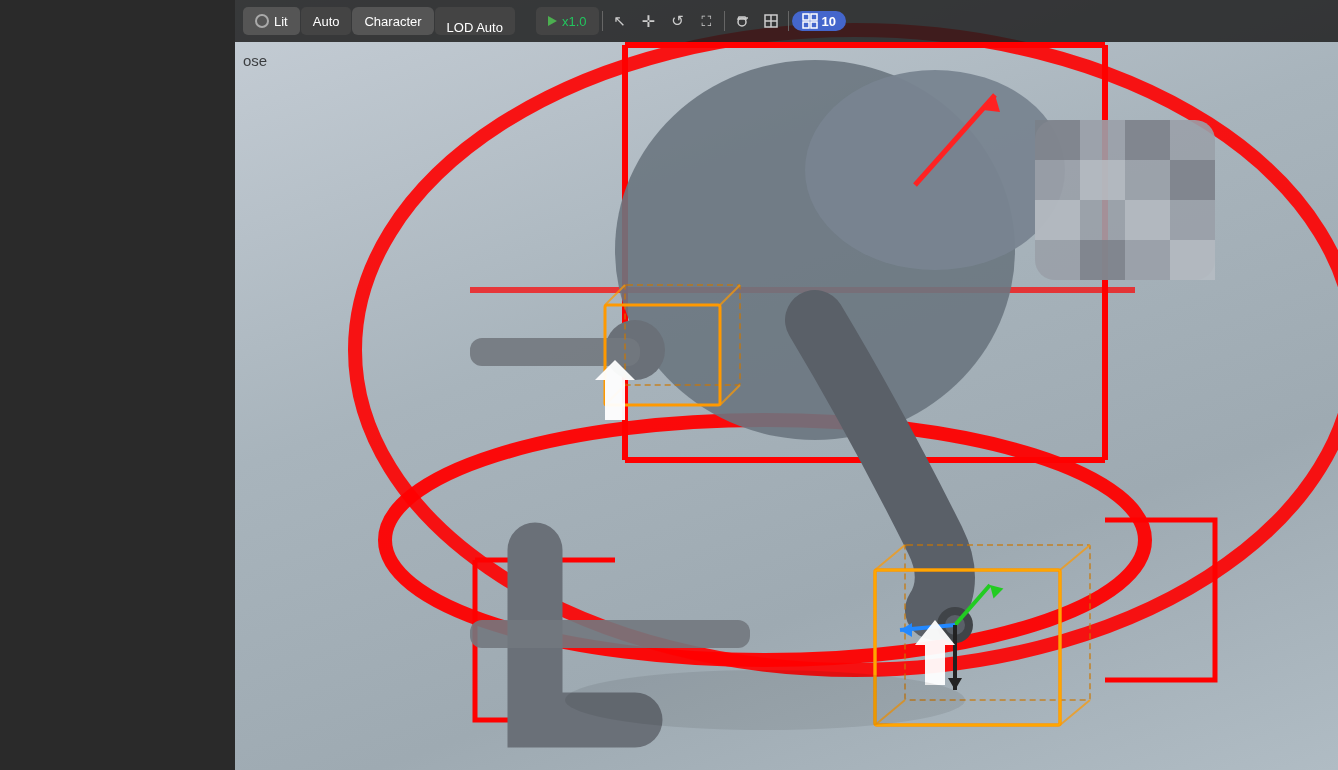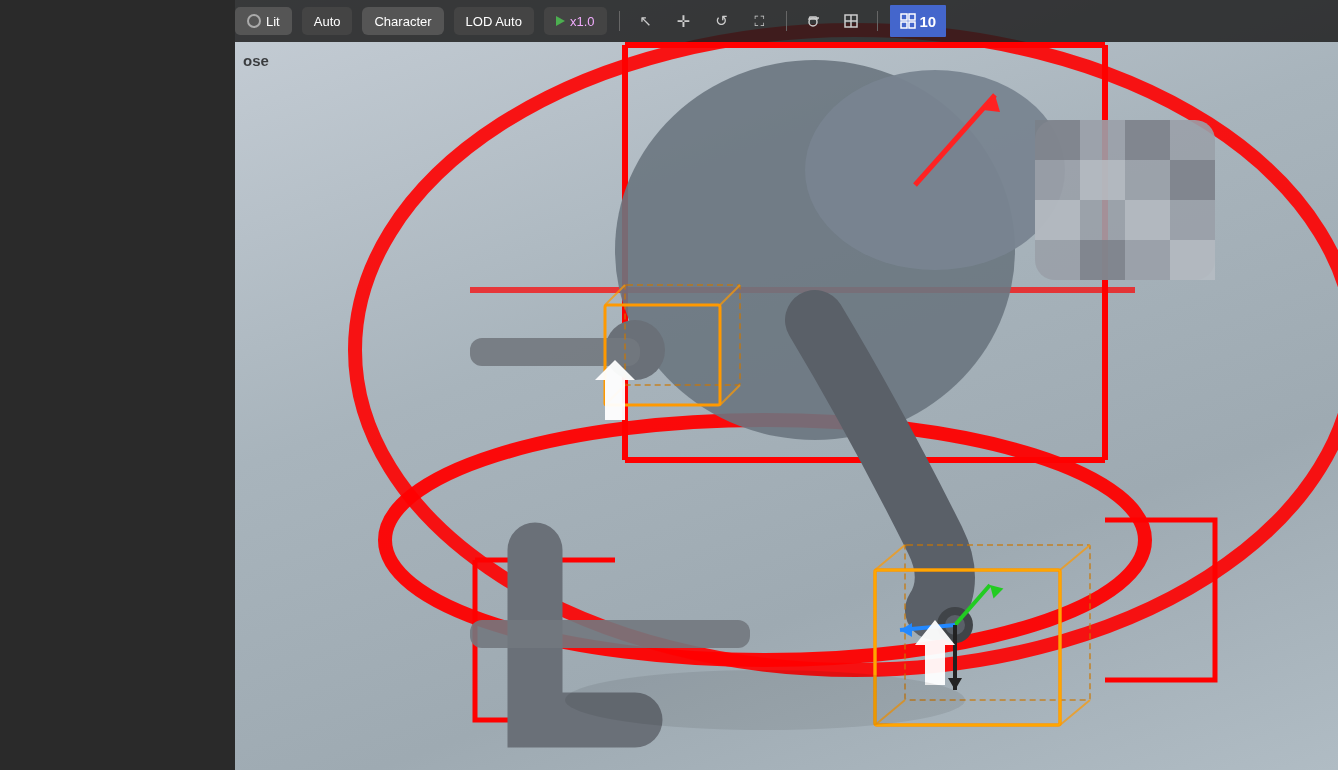--- a/index.html
+++ b/index.html
@@ -32,22 +32,22 @@
     
     .toolbar {
       position: absolute;
       top: 0;
       left: 0;
       right: 0;
       height: 42px;
       background: rgba(30,30,30,0.85);
       display: flex;
       align-items: center;
-      padding: 0 0;
-      gap: 10px;
+      padding: 0 8px;
+      gap: 1px;
       z-index: 100;
     }
 
     .toolbar-btn {
       height: 28px;
       padding: 0 12px;
       border-radius: 5px;
       border: none;
       cursor: pointer;
       font-size: 13px;
@@ -69,25 +69,27 @@
 
     .btn-character {
       background: #555;
       color: #fff;
       border-radius: 6px;
     }
 
     .btn-lod {
       background: #444;
       color: #fff;
+      align-items: flex-end;
     }
 
     .btn-play {
       background: #444;
-      color: #f0abfc;
+      color: #22c55e;
+      margin-left: 20px;
     }
 
     .toolbar-sep {
       width: 1px;
       height: 20px;
       background: #666;
       margin: 0 2px;
     }
 
     .toolbar-icon-btn {
@@ -100,40 +102,40 @@
       cursor: pointer;
       display: flex;
       align-items: center;
       justify-content: center;
       font-size: 16px;
     }
 
     .btn-grid {
       background: #4466cc;
       color: #fff;
-      border-radius: 1px;
-      height: 32px;
+      border-radius: 12px;
+      height: 20px;
       padding: 0 10px;
       border: none;
       cursor: pointer;
-      font-size: 15px;
+      font-size: 13px;
       font-weight: 600;
       display: flex;
       align-items: center;
       gap: 4px;
     }
 
     
     .pose-label {
       position: absolute;
       left: 8px;
       top: 52px;
       color: rgba(0,0,0,0.7);
       font-size: 15px;
-      font-weight: 700;
+      font-weight: 400;
       z-index: 10;
     }
 
     
     .scene-svg {
       position: absolute;
       inset: 0;
       width: 100%;
       height: 100%;
     }

